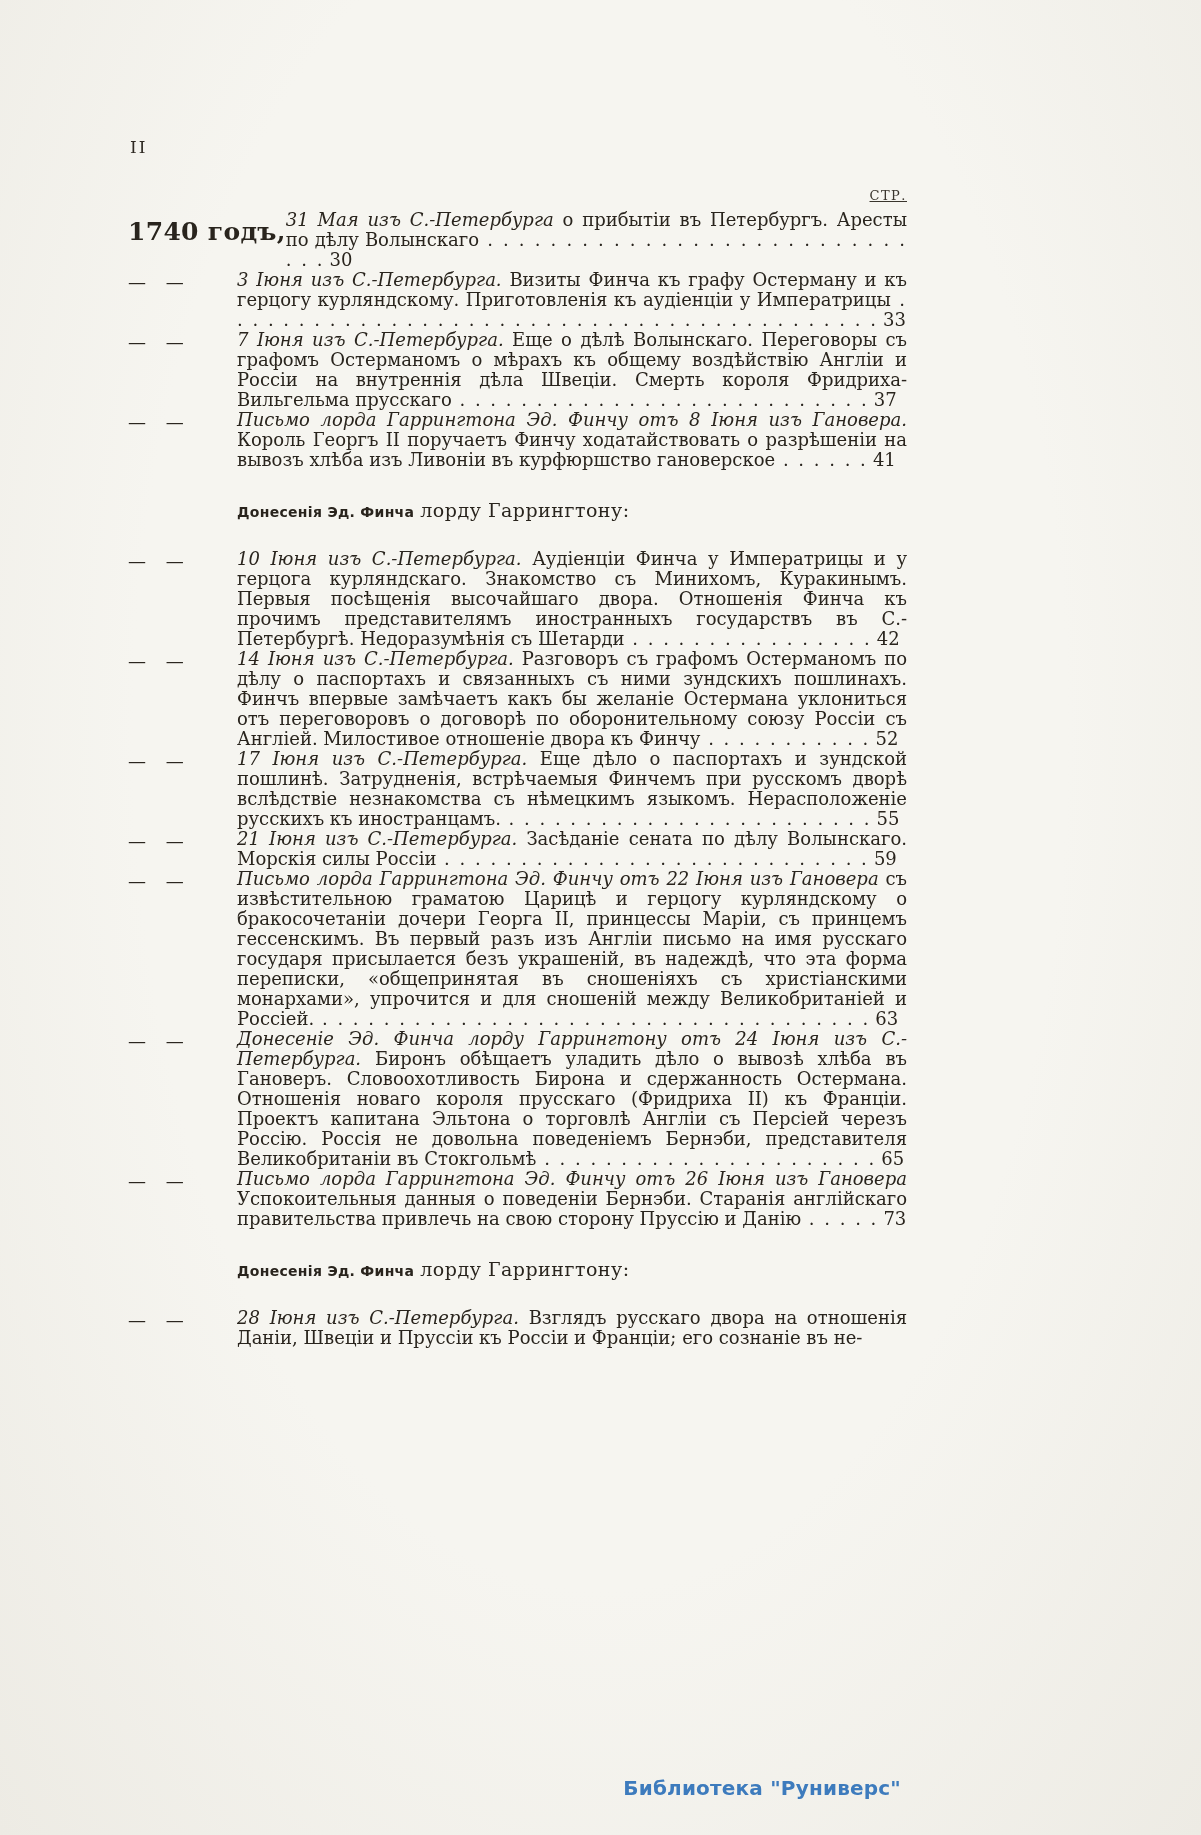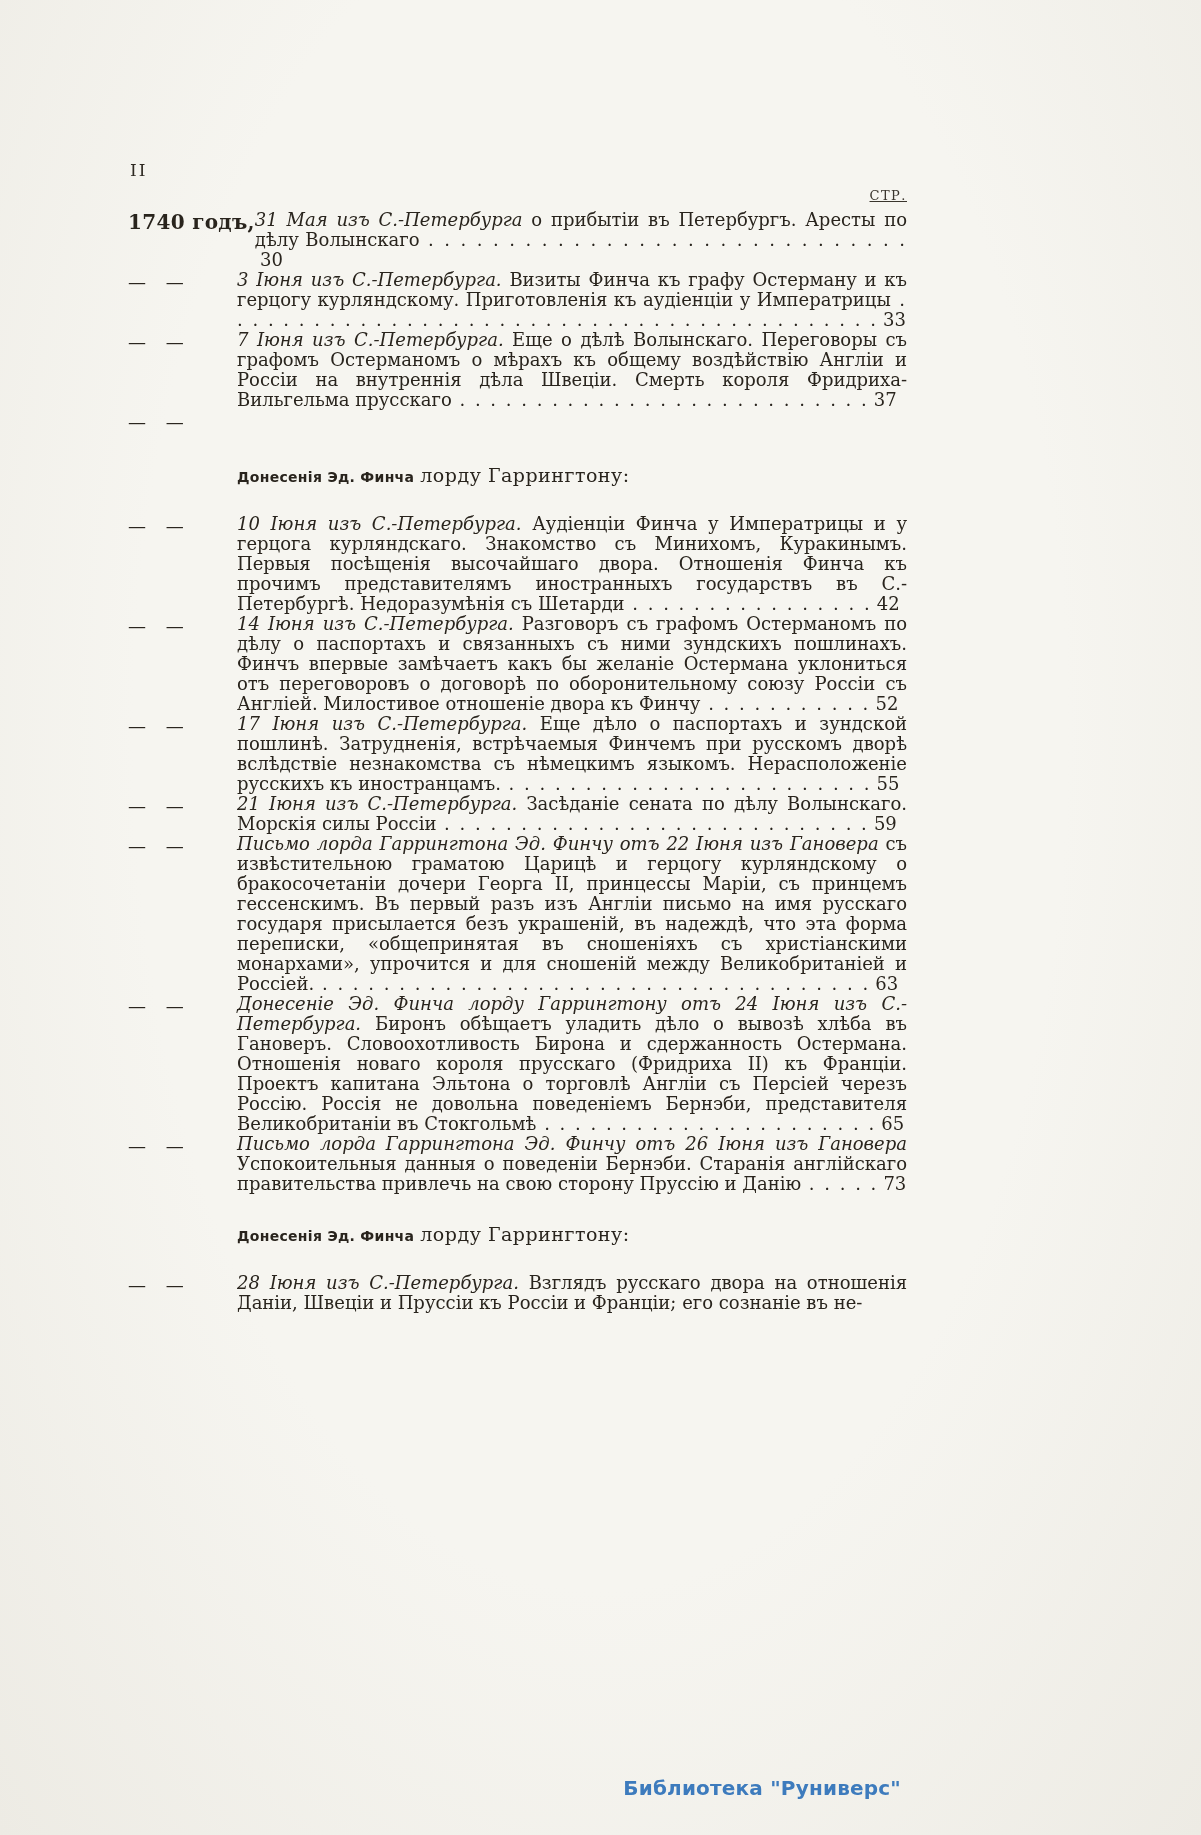--- a/index.html
+++ b/index.html
@@ -9,38 +9,38 @@
     font-family: "DejaVu Serif", "Liberation Serif", serif;
   }
   .page {
     position: relative;
     width: 1201px; height: 1835px;
     background: radial-gradient(ellipse at 50% 40%, #f6f5f0 55%, #edebe4 100%);
     color: #29241d;
     overflow: hidden;
   }
   .folio {
-    position: absolute; left: 130px; top: 160px;
+    position: absolute; left: 130px; top: 137px;
     font-size: 17px; letter-spacing: 2px; color: #2e2922;
   }
   .toc {
     position: absolute; left: 128px; top: 210px; width: 779px;
   }
   .col-header {
     position: absolute; top: -22px; right: 0;
     font-size: 13px; letter-spacing: 1.5px; color: #3a352d; text-decoration: underline;
   }
   .entry { display: flex; align-items: flex-start; }
   .gutter {
     flex: 0 0 109px;
     font-size: 18px; line-height: 25px;
   }
   .gutter.ditto { word-spacing: 14px; color: #2b261f; }
   .gutter.year {
-    font-weight: bold; font-size: 20px; white-space: nowrap; letter-spacing: 0.3px;
+    font-weight: bold; font-size: 25px; white-space: nowrap; letter-spacing: 0.3px; margin-top: 9px;
   }
   .body {
     flex: 1 1 auto;
     font-size: 18px; line-height: 20px;
     text-align: justify;
   }
   .lead { font-style: italic; }
   .dots { letter-spacing: 2px; }
   .pagenum {
     display: inline-block; min-width: 28px; text-align: right;
@@ -92,20 +92,24 @@
     <div class="entry">
       <div class="gutter ditto">— —</div>
       <div class="body">
         <span class="lead">7 Іюня изъ С.-Петербурга.</span>
         <span class="text">Еще о дѣлѣ Волынскаго. Переговоры съ графомъ Остерманомъ о мѣрахъ къ общему воздѣйствію Англіи и Россіи на внутреннія дѣла Швеціи. Смерть короля Фридриха-Вильгельма прусскаго</span><span class="dots"> . . . . . . . . . . . . . . . . . . . . . . . . . . .</span><span class="pagenum">37</span>
       </div>
     </div>
 
     <div class="entry">
       <div class="gutter ditto">— —</div>
+      <div class="body">
+        <span class="lead">Письмо лорда Гаррингтона Эд. Финчу отъ 8 Іюня изъ Гановера.</span>
+        <span class="text">Король Георгъ II поручаетъ Финчу ходатайствовать о разрѣшеніи на вывозъ хлѣба изъ Ливоніи въ курфюршство гановерское</span><span class="dots"> . . . . . .</span><span class="pagenum">41</span>
+      </div>
     </div>
 
     <div class="section-heading">
       <span class="head-bold">Донесенія Эд. Финча</span><span class="head-rest">лорду Гаррингтону:</span>
     </div>
 
     <div class="entry">
       <div class="gutter ditto">— —</div>
       <div class="body">
         <span class="lead">10 Іюня изъ С.-Петербурга.</span>

